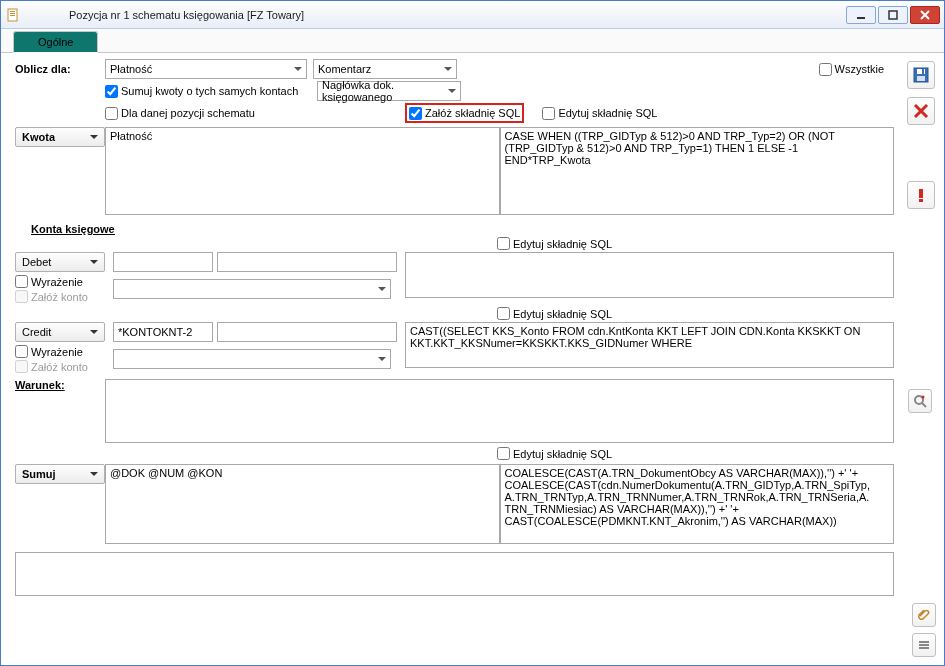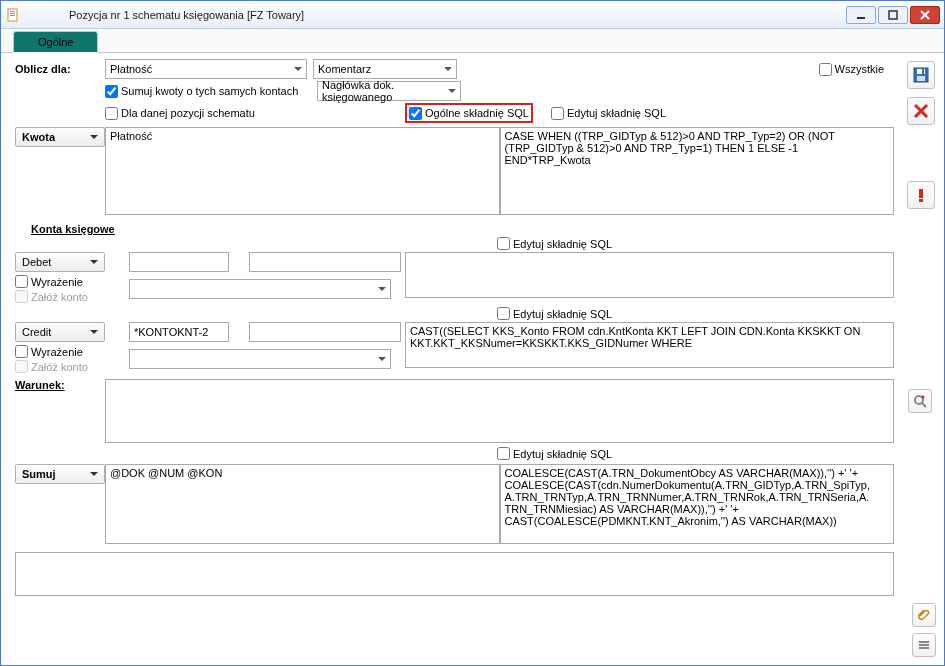--- a/index.html
+++ b/index.html
@@ -153,21 +153,21 @@
   .section-title {
     font-weight: bold;
     margin: 6px 0 2px 0;
     text-decoration: underline;
     padding-left: 16px;
   }
   .section-title span:first-letter {}
   .acc-input-row {
     display: flex;
     align-items: center;
-    gap: 20px;
+    gap: 4px;
   }
   .red-box {
     border: 2px solid #d6231f;
     padding: 0 2px;
     display: inline-flex;
     align-items: center;
     height: 20px;
   }
   
   .side-toolbar {
@@ -291,21 +291,21 @@
   <div class="row">
     <span class="col-label"></span>
     <label class="cb" style="width:202px">
         <input type="checkbox" style="">
         <span>Dla danej pozycji schematu</span>
       </label>
     <span style="width:88px"></span>
     <span class="red-box">
       <label class="cb" style="margin:0">
           <input type="checkbox" checked="" style="">
-          <span>Ogólne składnię SQL</span>
+          <span>Załóż składnię SQL</span>
         </label>
     </span>
     <span style="width:18px"></span>
     <label class="cb">
         <input type="checkbox" style="">
         <span>Edytuj składnię SQL</span>
       </label>
   </div>
 
   <div class="multiline-row">

